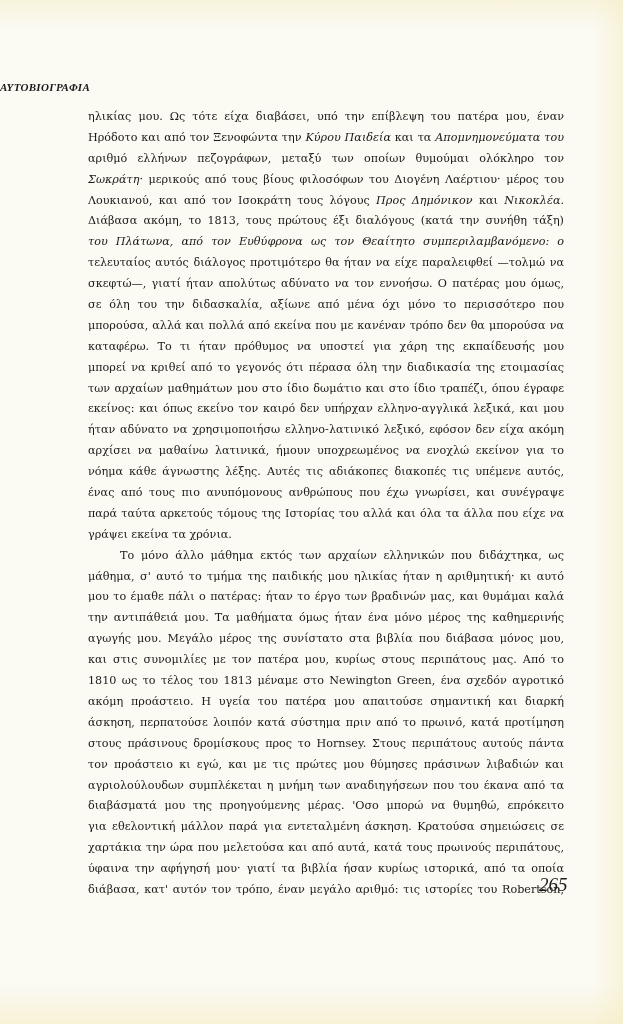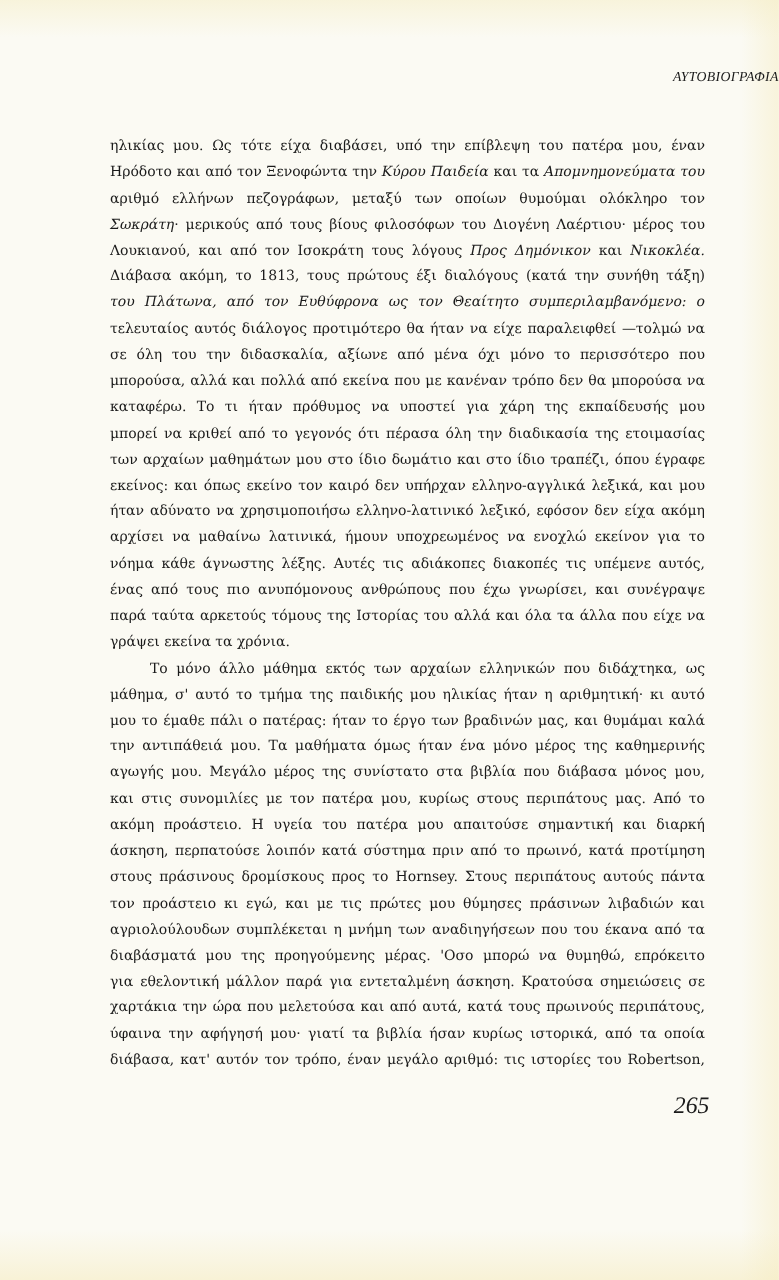--- a/index.html
+++ b/index.html
@@ -19,27 +19,27 @@
       position: absolute;
       inset: 0;
       background:
         linear-gradient(to bottom, rgba(245,238,200,0.55) 0px, rgba(255,255,255,0) 30px),
         linear-gradient(to top, rgba(245,235,190,0.55) 0px, rgba(255,255,255,0) 40px),
         linear-gradient(to left, rgba(245,236,195,0.5) 0px, rgba(255,255,255,0) 30px);
       pointer-events: none;
     }
     .running-head {
       position: absolute;
-      top: 56px;
+      top: 81px;
       left: 0;
       width: 623px;
-      text-align: right;
+      text-align: left;
       font-family: "Liberation Serif", serif;
       font-style: italic;
-      font-weight: normal;
+      font-weight: bold;
       font-size: 11px;
       letter-spacing: 0.3px;
     }
     .text-block {
       position: absolute;
       top: 107px;
       left: 88px;
       width: 476px;
       font-family: "DejaVu Serif", serif;
       font-size: 11.2px;
@@ -83,40 +83,42 @@
 <div class="text-block" id="text-block">
     <div>
       <span class="line"><span>ηλικίας μου. Ως τότε είχα διαβάσει, υπό την επίβλεψη του πατέρα μου, έναν</span></span>
       <span class="line"><span>Ηρόδοτο και από τον Ξενοφώντα την </span><span class="it">Κύρου Παιδεία</span><span> και τα </span><span class="it">Απομνημονεύματα του</span></span>
       <span class="line"><span>αριθμό ελλήνων πεζογράφων, μεταξύ των οποίων θυμούμαι ολόκληρο τον</span></span>
       <span class="line"><span class="it">Σωκράτη</span><span>· μερικούς από τους βίους φιλοσόφων του Διογένη Λαέρτιου· μέρος του</span></span>
       <span class="line"><span>Λουκιανού, και από τον Ισοκράτη τους λόγους </span><span class="it">Προς Δημόνικον</span><span> και </span><span class="it">Νικοκλέα.</span></span>
       <span class="line"><span>Διάβασα ακόμη, το 1813, τους πρώτους έξι διαλόγους (κατά την συνήθη τάξη)</span></span>
       <span class="line"><span class="it">του Πλάτωνα, από τον Ευθύφρονα ως τον Θεαίτητο συμπεριλαμβανόμενο: ο</span></span>
       <span class="line"><span>τελευταίος αυτός διάλογος προτιμότερο θα ήταν να είχε παραλειφθεί —τολμώ να</span></span>
+      <span class="line"><span>σκεφτώ—, γιατί ήταν απολύτως αδύνατο να τον εννοήσω. Ο πατέρας μου όμως,</span></span>
       <span class="line"><span>σε όλη του την διδασκαλία, αξίωνε από μένα όχι μόνο το περισσότερο που</span></span>
       <span class="line"><span>μπορούσα, αλλά και πολλά από εκείνα που με κανέναν τρόπο δεν θα μπορούσα να</span></span>
       <span class="line"><span>καταφέρω. Το τι ήταν πρόθυμος να υποστεί για χάρη της εκπαίδευσής μου</span></span>
       <span class="line"><span>μπορεί να κριθεί από το γεγονός ότι πέρασα όλη την διαδικασία της ετοιμασίας</span></span>
       <span class="line"><span>των αρχαίων μαθημάτων μου στο ίδιο δωμάτιο και στο ίδιο τραπέζι, όπου έγραφε</span></span>
       <span class="line"><span>εκείνος: και όπως εκείνο τον καιρό δεν υπήρχαν ελληνο-αγγλικά λεξικά, και μου</span></span>
       <span class="line"><span>ήταν αδύνατο να χρησιμοποιήσω ελληνο-λατινικό λεξικό, εφόσον δεν είχα ακόμη</span></span>
       <span class="line"><span>αρχίσει να μαθαίνω λατινικά, ήμουν υποχρεωμένος να ενοχλώ εκείνον για το</span></span>
       <span class="line"><span>νόημα κάθε άγνωστης λέξης. Αυτές τις αδιάκοπες διακοπές τις υπέμενε αυτός,</span></span>
       <span class="line"><span>ένας από τους πιο ανυπόμονους ανθρώπους που έχω γνωρίσει, και συνέγραψε</span></span>
       <span class="line"><span>παρά ταύτα αρκετούς τόμους της Ιστορίας του αλλά και όλα τα άλλα που είχε να</span></span>
       <span class="line last"><span>γράψει εκείνα τα χρόνια.</span></span>
     </div>
     <div>
       <span class="line indent"><span>Το μόνο άλλο μάθημα εκτός των αρχαίων ελληνικών που διδάχτηκα, ως</span></span>
       <span class="line"><span>μάθημα, σ' αυτό το τμήμα της παιδικής μου ηλικίας ήταν η αριθμητική· κι αυτό</span></span>
       <span class="line"><span>μου το έμαθε πάλι ο πατέρας: ήταν το έργο των βραδινών μας, και θυμάμαι καλά</span></span>
       <span class="line"><span>την αντιπάθειά μου. Τα μαθήματα όμως ήταν ένα μόνο μέρος της καθημερινής</span></span>
       <span class="line"><span>αγωγής μου. Μεγάλο μέρος της συνίστατο στα βιβλία που διάβασα μόνος μου,</span></span>
       <span class="line"><span>και στις συνομιλίες με τον πατέρα μου, κυρίως στους περιπάτους μας. Από το</span></span>
+      <span class="line"><span>1810 ως το τέλος του 1813 μέναμε στο Newington Green, ένα σχεδόν αγροτικό</span></span>
       <span class="line"><span>ακόμη προάστειο. Η υγεία του πατέρα μου απαιτούσε σημαντική και διαρκή</span></span>
       <span class="line"><span>άσκηση, περπατούσε λοιπόν κατά σύστημα πριν από το πρωινό, κατά προτίμηση</span></span>
       <span class="line"><span>στους πράσινους δρομίσκους προς το Hornsey. Στους περιπάτους αυτούς πάντα</span></span>
       <span class="line"><span>τον προάστειο κι εγώ, και με τις πρώτες μου θύμησες πράσινων λιβαδιών και</span></span>
       <span class="line"><span>αγριολούλουδων συμπλέκεται η μνήμη των αναδιηγήσεων που του έκανα από τα</span></span>
       <span class="line"><span>διαβάσματά μου της προηγούμενης μέρας. 'Οσο μπορώ να θυμηθώ, επρόκειτο</span></span>
       <span class="line"><span>για εθελοντική μάλλον παρά για εντεταλμένη άσκηση. Κρατούσα σημειώσεις σε</span></span>
       <span class="line"><span>χαρτάκια την ώρα που μελετούσα και από αυτά, κατά τους πρωινούς περιπάτους,</span></span>
       <span class="line"><span>ύφαινα την αφήγησή μου· γιατί τα βιβλία ήσαν κυρίως ιστορικά, από τα οποία</span></span>
       <span class="line"><span>διάβασα, κατ' αυτόν τον τρόπο, έναν μεγάλο αριθμό: τις ιστορίες του Robertson,</span></span>

